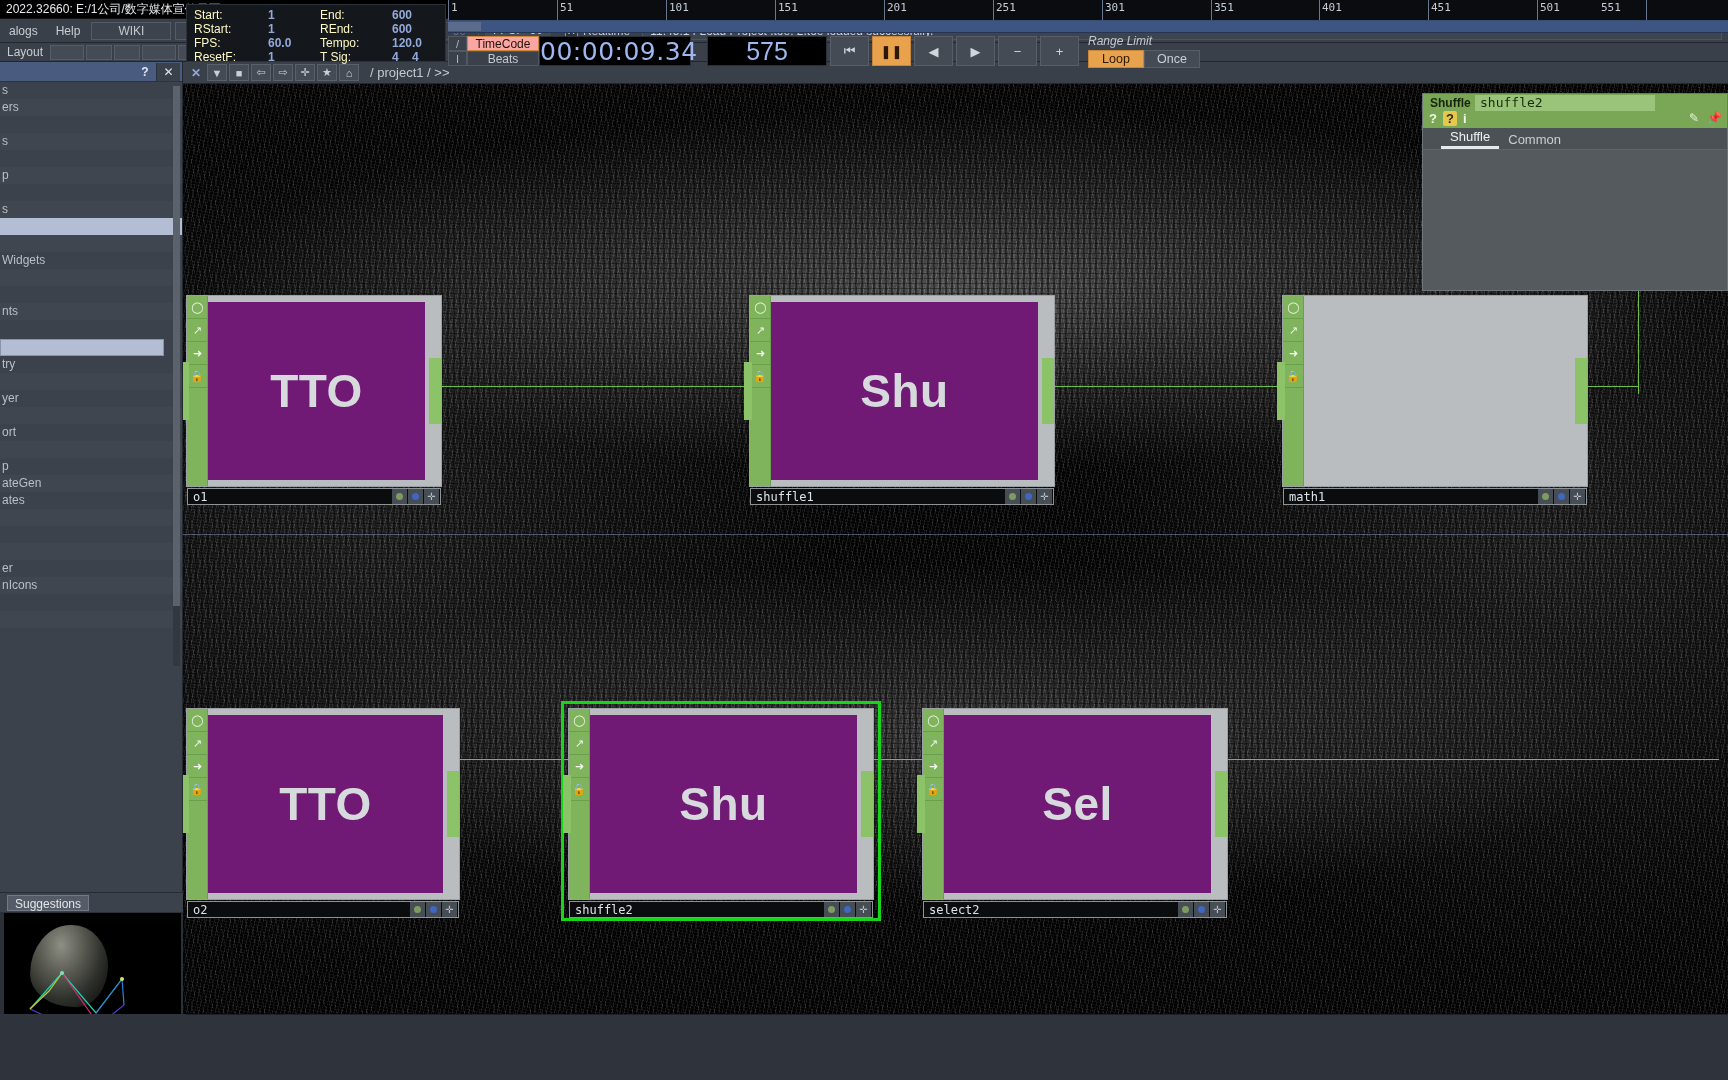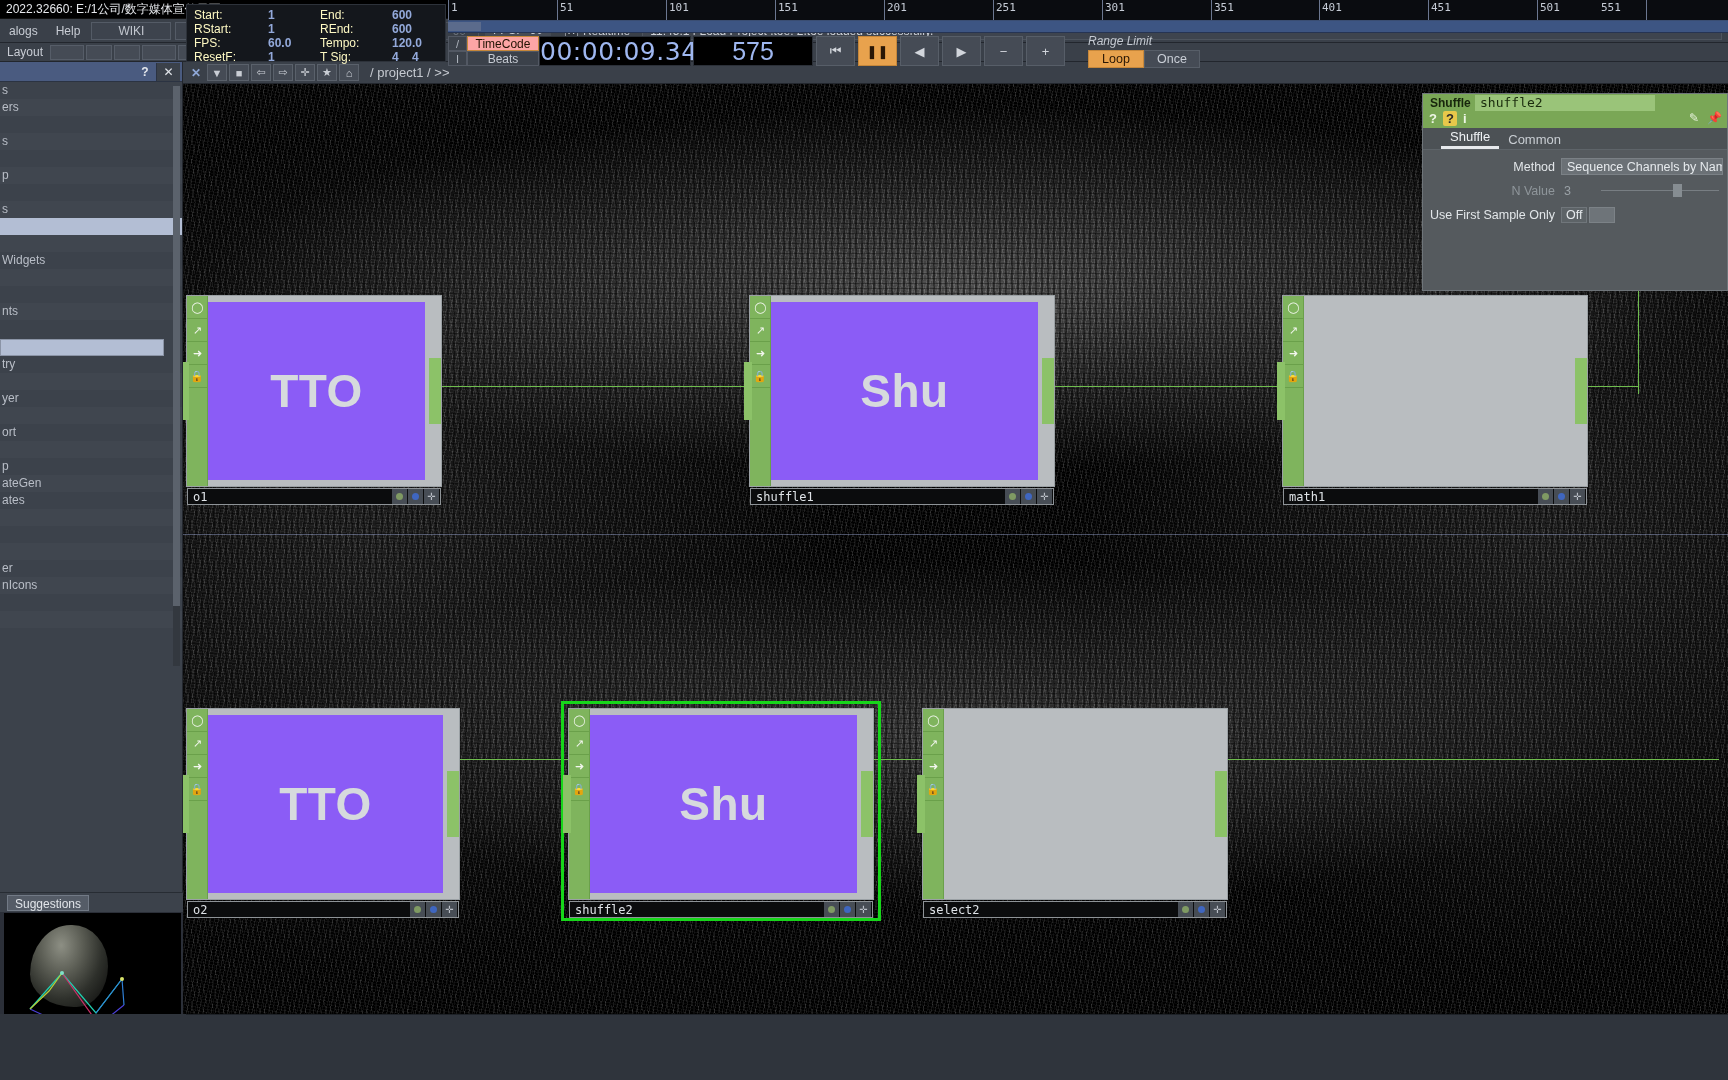--- a/index.html
+++ b/index.html
@@ -191,21 +191,21 @@
     position: absolute; left: 0; top: 0; width: 21px; height: 190px;
     background: #7fb45d;
     border-right: 1px solid #6aa04a;
   }
   .node .flagicon {
     width: 21px; height: 23px; display: flex; align-items: center; justify-content: center;
     border-bottom: 1px solid #6aa04a; color: #f2f6ee;
   }
   .node .body {
     position: absolute; left: 21px; top: 6px; right: 16px; bottom: 6px;
-    background: #8b5cf6;
+    background: #701a75;
     display: flex; align-items: center; justify-content: center;
   }
   .node .body .opname {
     font-size: 46px; font-weight: bold; color: #d6dadd;
     letter-spacing: 0.5px; line-height: 1;
   }
   .node .outflag {
     position: absolute; right: 0; width: 12px; height: 66px; top: 62px;
     background: #8cc268;
   }
@@ -324,21 +324,21 @@
     border: 1px solid #525863; background: #3b414a; color: #c5cad2;
   }
   .tc-mode.active { background: #fca5a5; color: #231304; border-color: #c6873a; }
   .tc-display {
     width: 152px; height: 30px; background: #000; border: 1px solid #2b3038;
     color: #9fb7f0; font-size: 25px; text-align: center; line-height: 29px;
     font-family: "DejaVu Sans", sans-serif; letter-spacing: 0.5px;
   }
   .tc-frame {
     width: 120px; height: 30px; background: #000; border: 1px solid #2b3038;
-    color: #9fb7f0; font-size: 25px; text-align: center; line-height: 29px; margin-left: 2px;
+    color: #9fb7f0; font-size: 25px; text-align: center; line-height: 29px; margin-left: 16px;
   }
   .tp-btn {
     width: 39px; height: 30px; margin-left: 3px; background: #454b55;
     border: 1px solid #575e68; color: #d2d6dc;
     display: flex; align-items: center; justify-content: center; font-size: 13px;
   }
   .tp-btn.active { background: #e8a24d; color: #2a1705; border-color: #c6873a; }
   .rangelimit { position: absolute; left: 1088px; top: 34px; }
   .rl-title { font-size: 12px; color: #c4c9d1; margin-bottom: 2px; font-style: italic; }
   .rl-btns { display: flex; }
@@ -604,20 +604,23 @@
           </div>
         </div>
         <div class="node" style="left: 740px; top: 625px; width: 304px; height: 209px;">
           <div class="frame">
             <div class="flags">
               <div class="flagicon" style="font-size: 11px;">◯</div>
               <div class="flagicon" style="font-size: 11px;">↗</div>
               <div class="flagicon" style="font-size: 11px;">➜</div>
               <div class="flagicon" style="font-size: 11px;">🔒</div>
             </div>
+            <div class="body">
+              <div class="opname">Sel</div>
+            </div>
             <div class="outflag"></div>
             <div class="inflag"></div>
           </div>
           <div class="namebar">
             <span class="nm">select2</span>
             <span class="bb">
               <i style="background: rgb(127, 154, 99);"></i>
             </span>
             <span class="bb">
               <i style="background: rgb(63, 102, 192);"></i>
@@ -638,39 +641,20 @@
         <span>i</span>
       </span>
       <span class="pd-righticons">
         <span>✎</span>
         <span>📌</span>
       </span>
     </div>
     <div class="pd-tabs">
       <span class="pd-tab active">Shuffle</span>
       <span class="pd-tab">Common</span>
-    </div>
-    <div class="pd-rows">
-      <div class="pd-row">
-        <span class="pd-label">Method</span>
-        <span class="pd-value menu">Sequence Channels by Nam</span>
-      </div>
-      <div class="pd-row">
-        <span class="pd-label dim">N Value</span>
-        <span class="pd-plain">3</span>
-        <span class="pd-slider">
-          <i class="track"></i>
-            <i class="knob"></i>
-        </span>
-      </div>
-      <div class="pd-row">
-        <span class="pd-label" style="width:138px">Use First Sample Only</span>
-        <span class="pd-toggle">Off</span>
-        <span class="pd-togglebox"></span>
-      </div>
     </div>
   </div>
 
   <div class="bottombar"></div>
   <div class="tl-leftedge"></div>
 
   <div class="tl-info" id="tl-info">
       <div class="k">Start:</div>
       <div class="v">1</div>
       <div class="k">End:</div>

